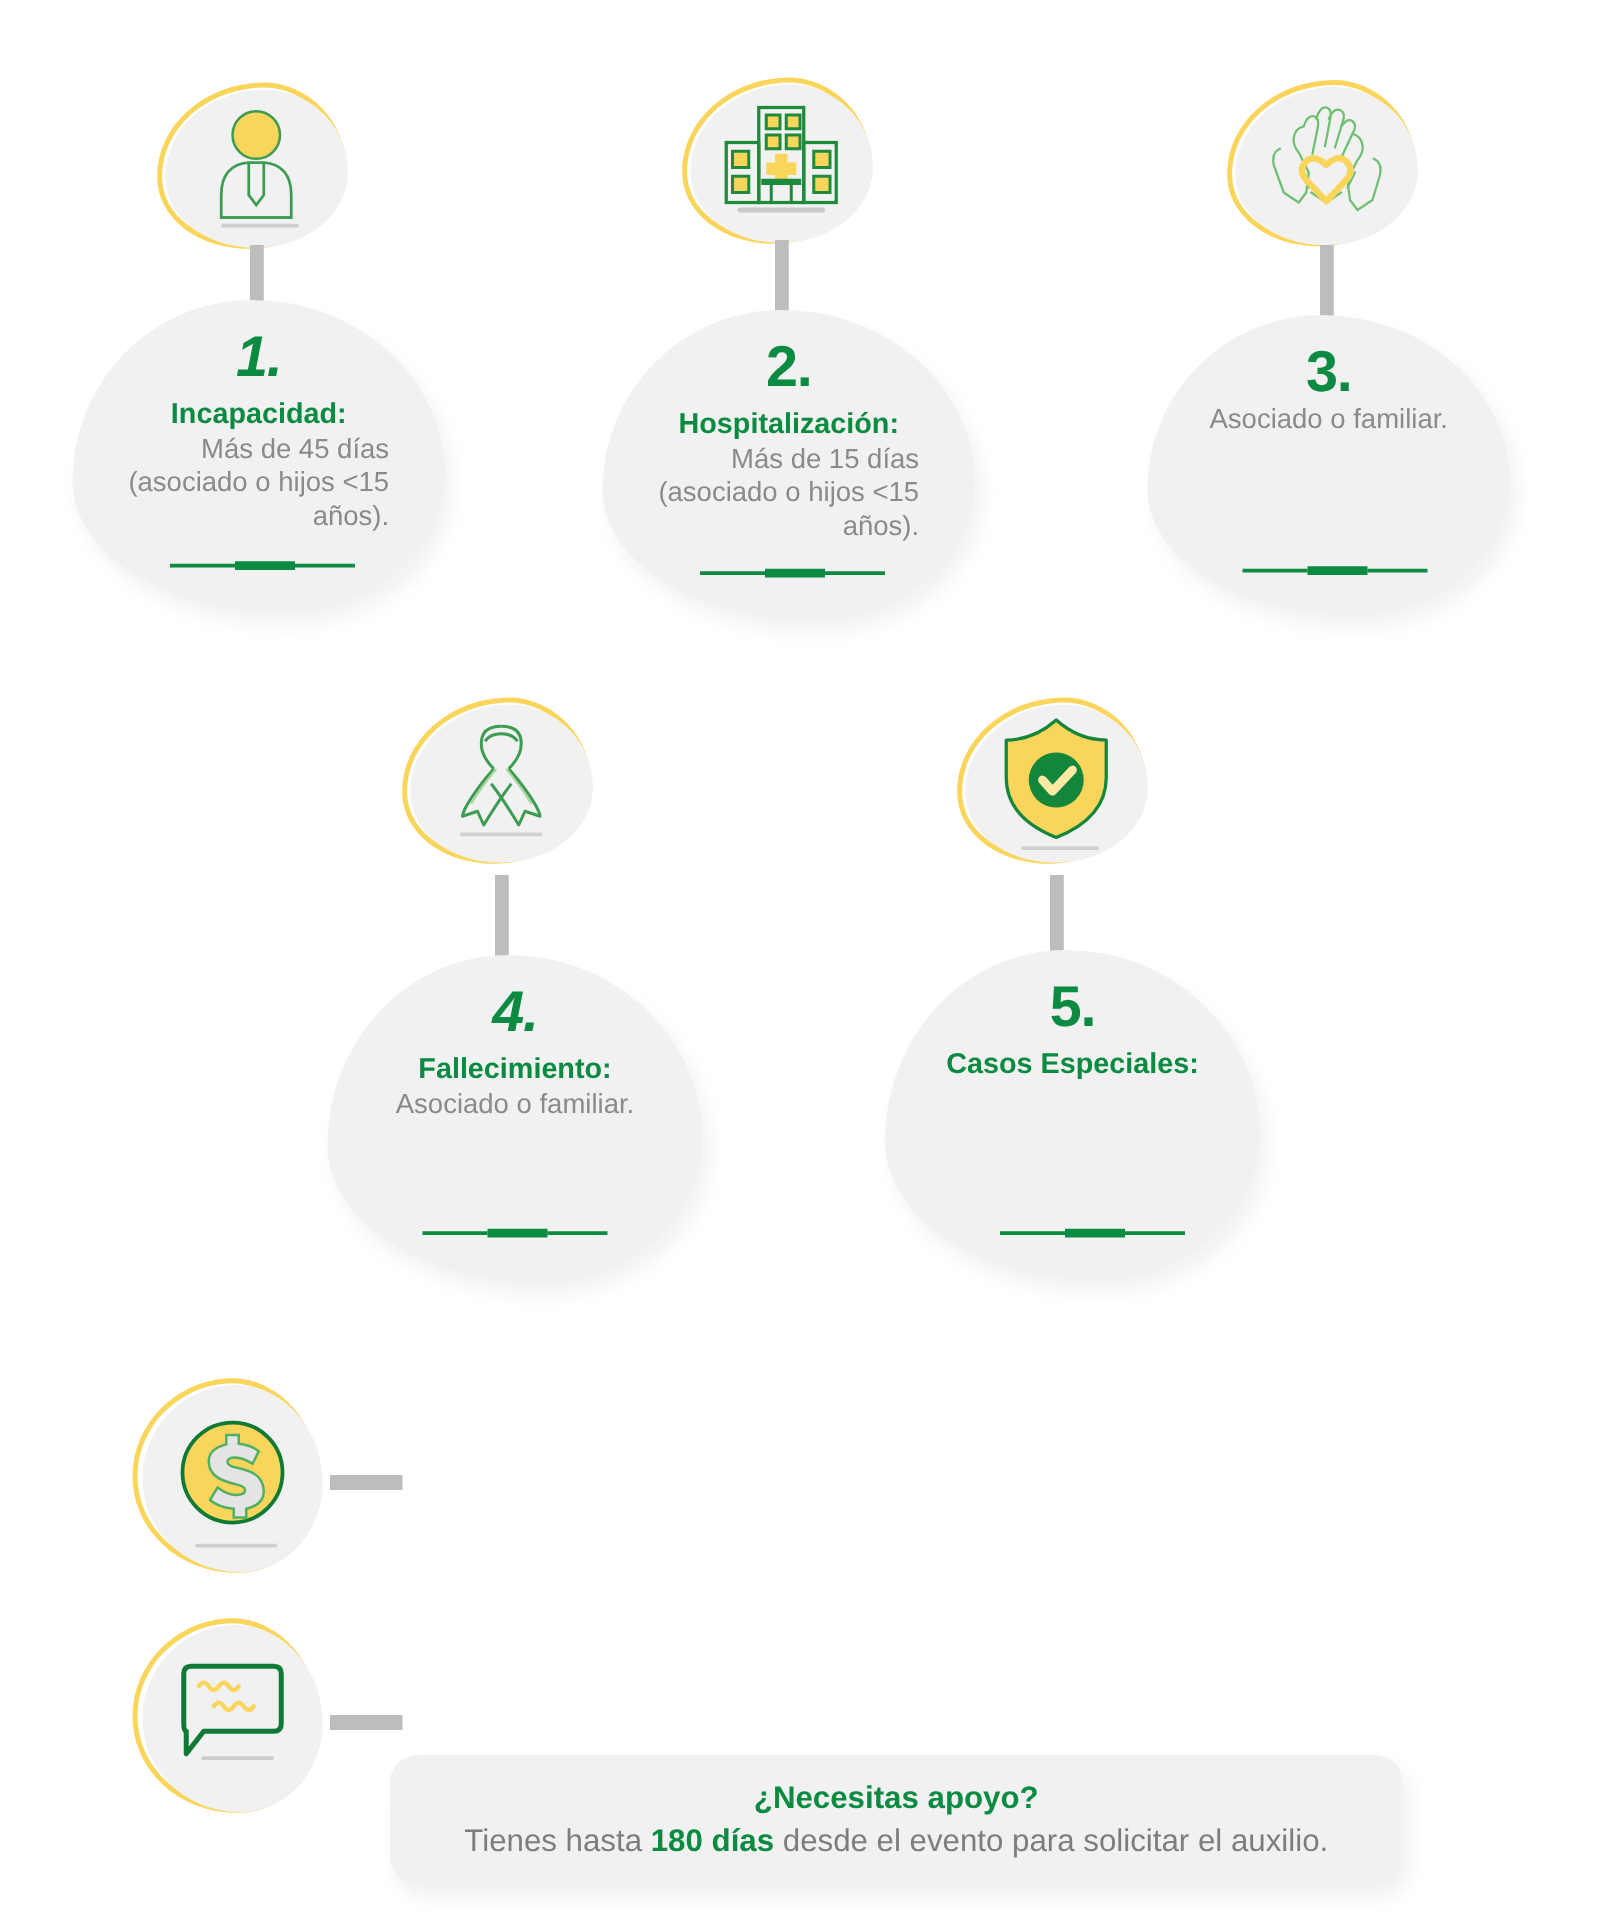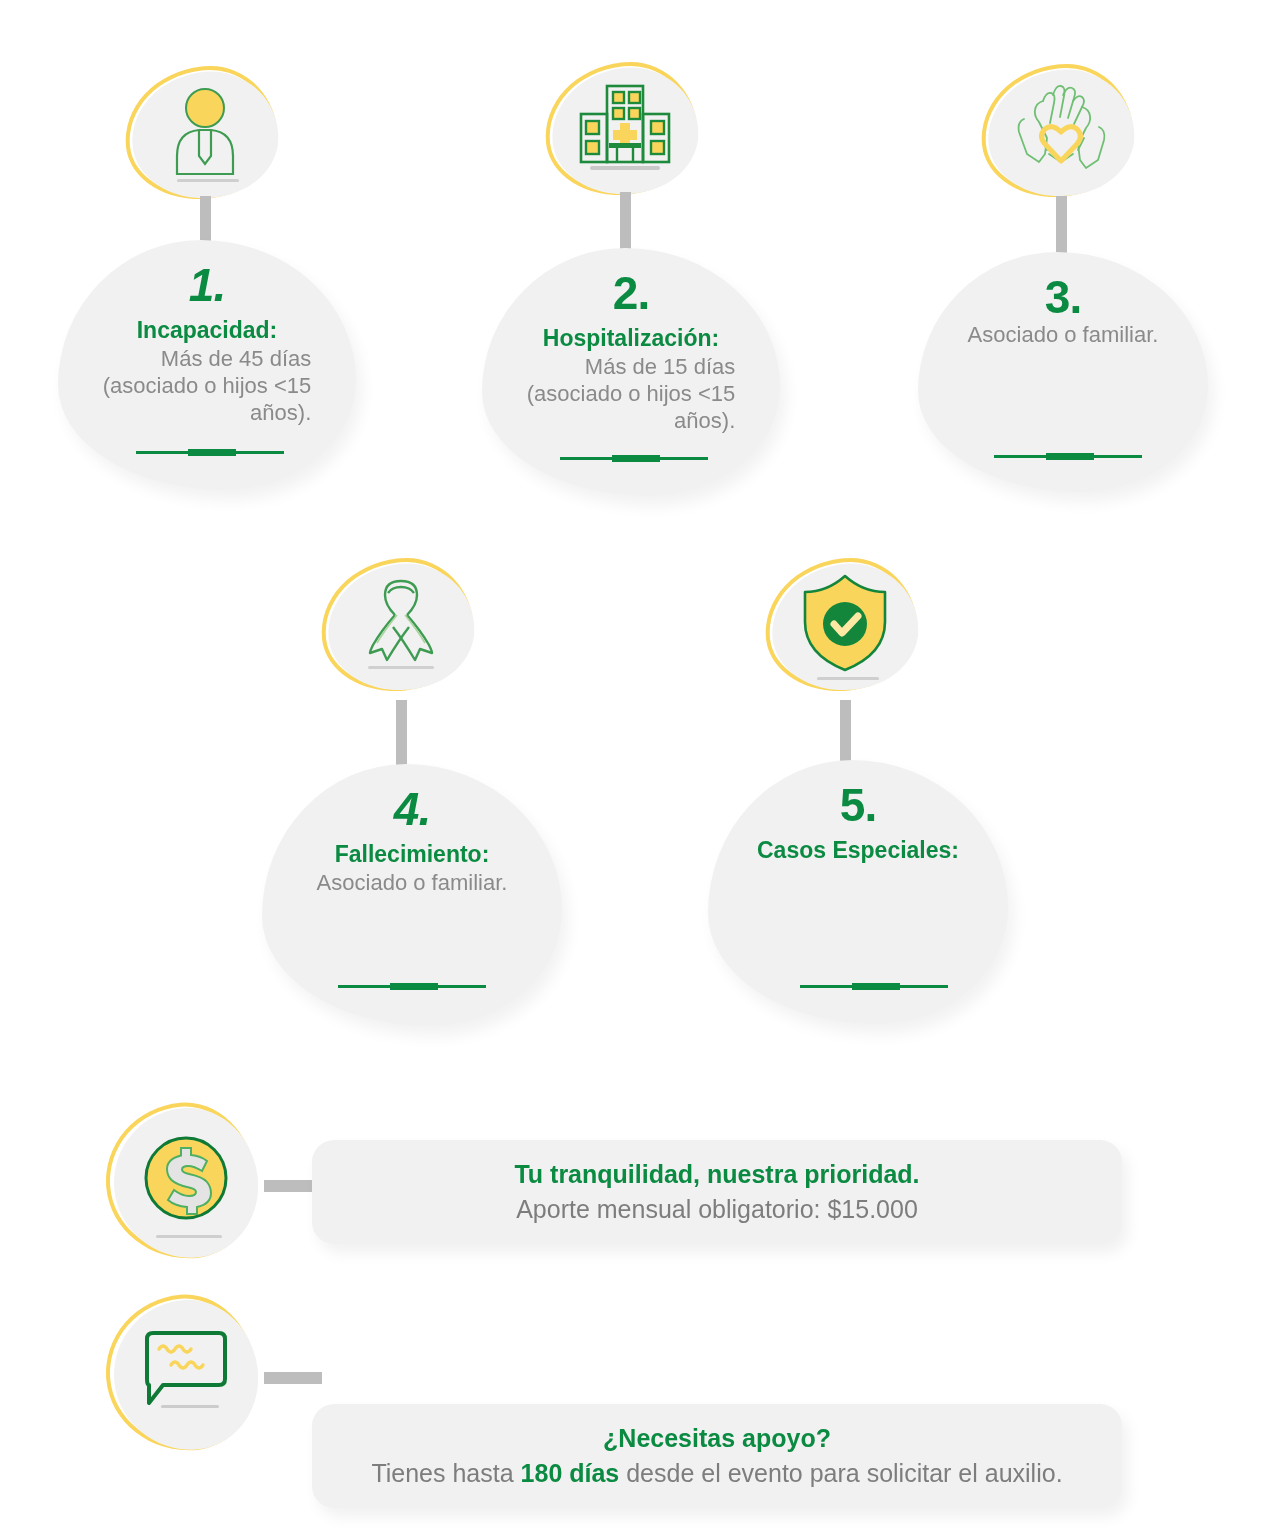--- a/index.html
+++ b/index.html
@@ -349,26 +349,20 @@
       <div class="pin-inner">
         <svg width="92" height="92" viewBox="0 0 92 92">
           <circle cx="46" cy="46" r="40" fill="#FAD55C" stroke="#0E7A36" stroke-width="3"></circle>
           <path d="M41 16 h10 v7 q10 1 16 6 l-5 10 q-8 -5 -14 -5 q-6 0 -6 3.5 q0 3 7 4.5 q14 3 18 8 q4 5 4 11 q0 11 -14 14 v7 h-10 v-7 q-12 -1 -19 -7 l6 -10 q8 6 15 6 q7 0 7 -4 q0 -3 -7 -4.5 q-13 -3 -17.5 -7.5 q-4.5 -4.5 -4.5 -11 q0 -10 14 -13.5 z" fill="#E4E4E4" stroke="#4FAF62" stroke-width="2"></path>
         </svg>
       </div>
     </div>
     <div class="pin-shadowline" style="bottom:26px;"></div>
   </div>
   <div class="connector" style="left:264px; top:1180px; width:58px;"></div>
-  <div class="banner-box" style="left:312px; top:1140px; width:810px; height:104px;">
-    <div class="banner-line1">Tu tranquilidad, nuestra prioridad.</div>
-    <div class="banner-line2">
-      <span>Aporte mensual obligatorio: $15.000</span><span class="hl"></span><span></span>
-    </div>
-  </div>
 
   <div class="banner-pin" style="left:114px; top:1300px;">
     <div class="pin-outline"></div>
     <div class="pin-body">
       <div class="pin-inner">
         <svg width="94" height="86" viewBox="0 0 94 86">
           <path d="M8 12 q0 -6 6 -6 h66 q6 0 6 6 v40 q0 6 -6 6 h-56 l-14 18 v-18 q-2 0 -2 -6 z" fill="none" stroke="#0E7A36" stroke-width="4" stroke-linejoin="round"></path>
           <g stroke="#FAD55C" stroke-width="3.4" fill="none" stroke-linecap="round">
             <path d="M20 22 q4 -6 8 0 q4 6 8 0 q4 -6 8 0 q4 6 8 0"></path>
             <path d="M32 38 q4 -6 8 0 q4 6 8 0 q4 -6 8 0 q4 6 8 0"></path>

